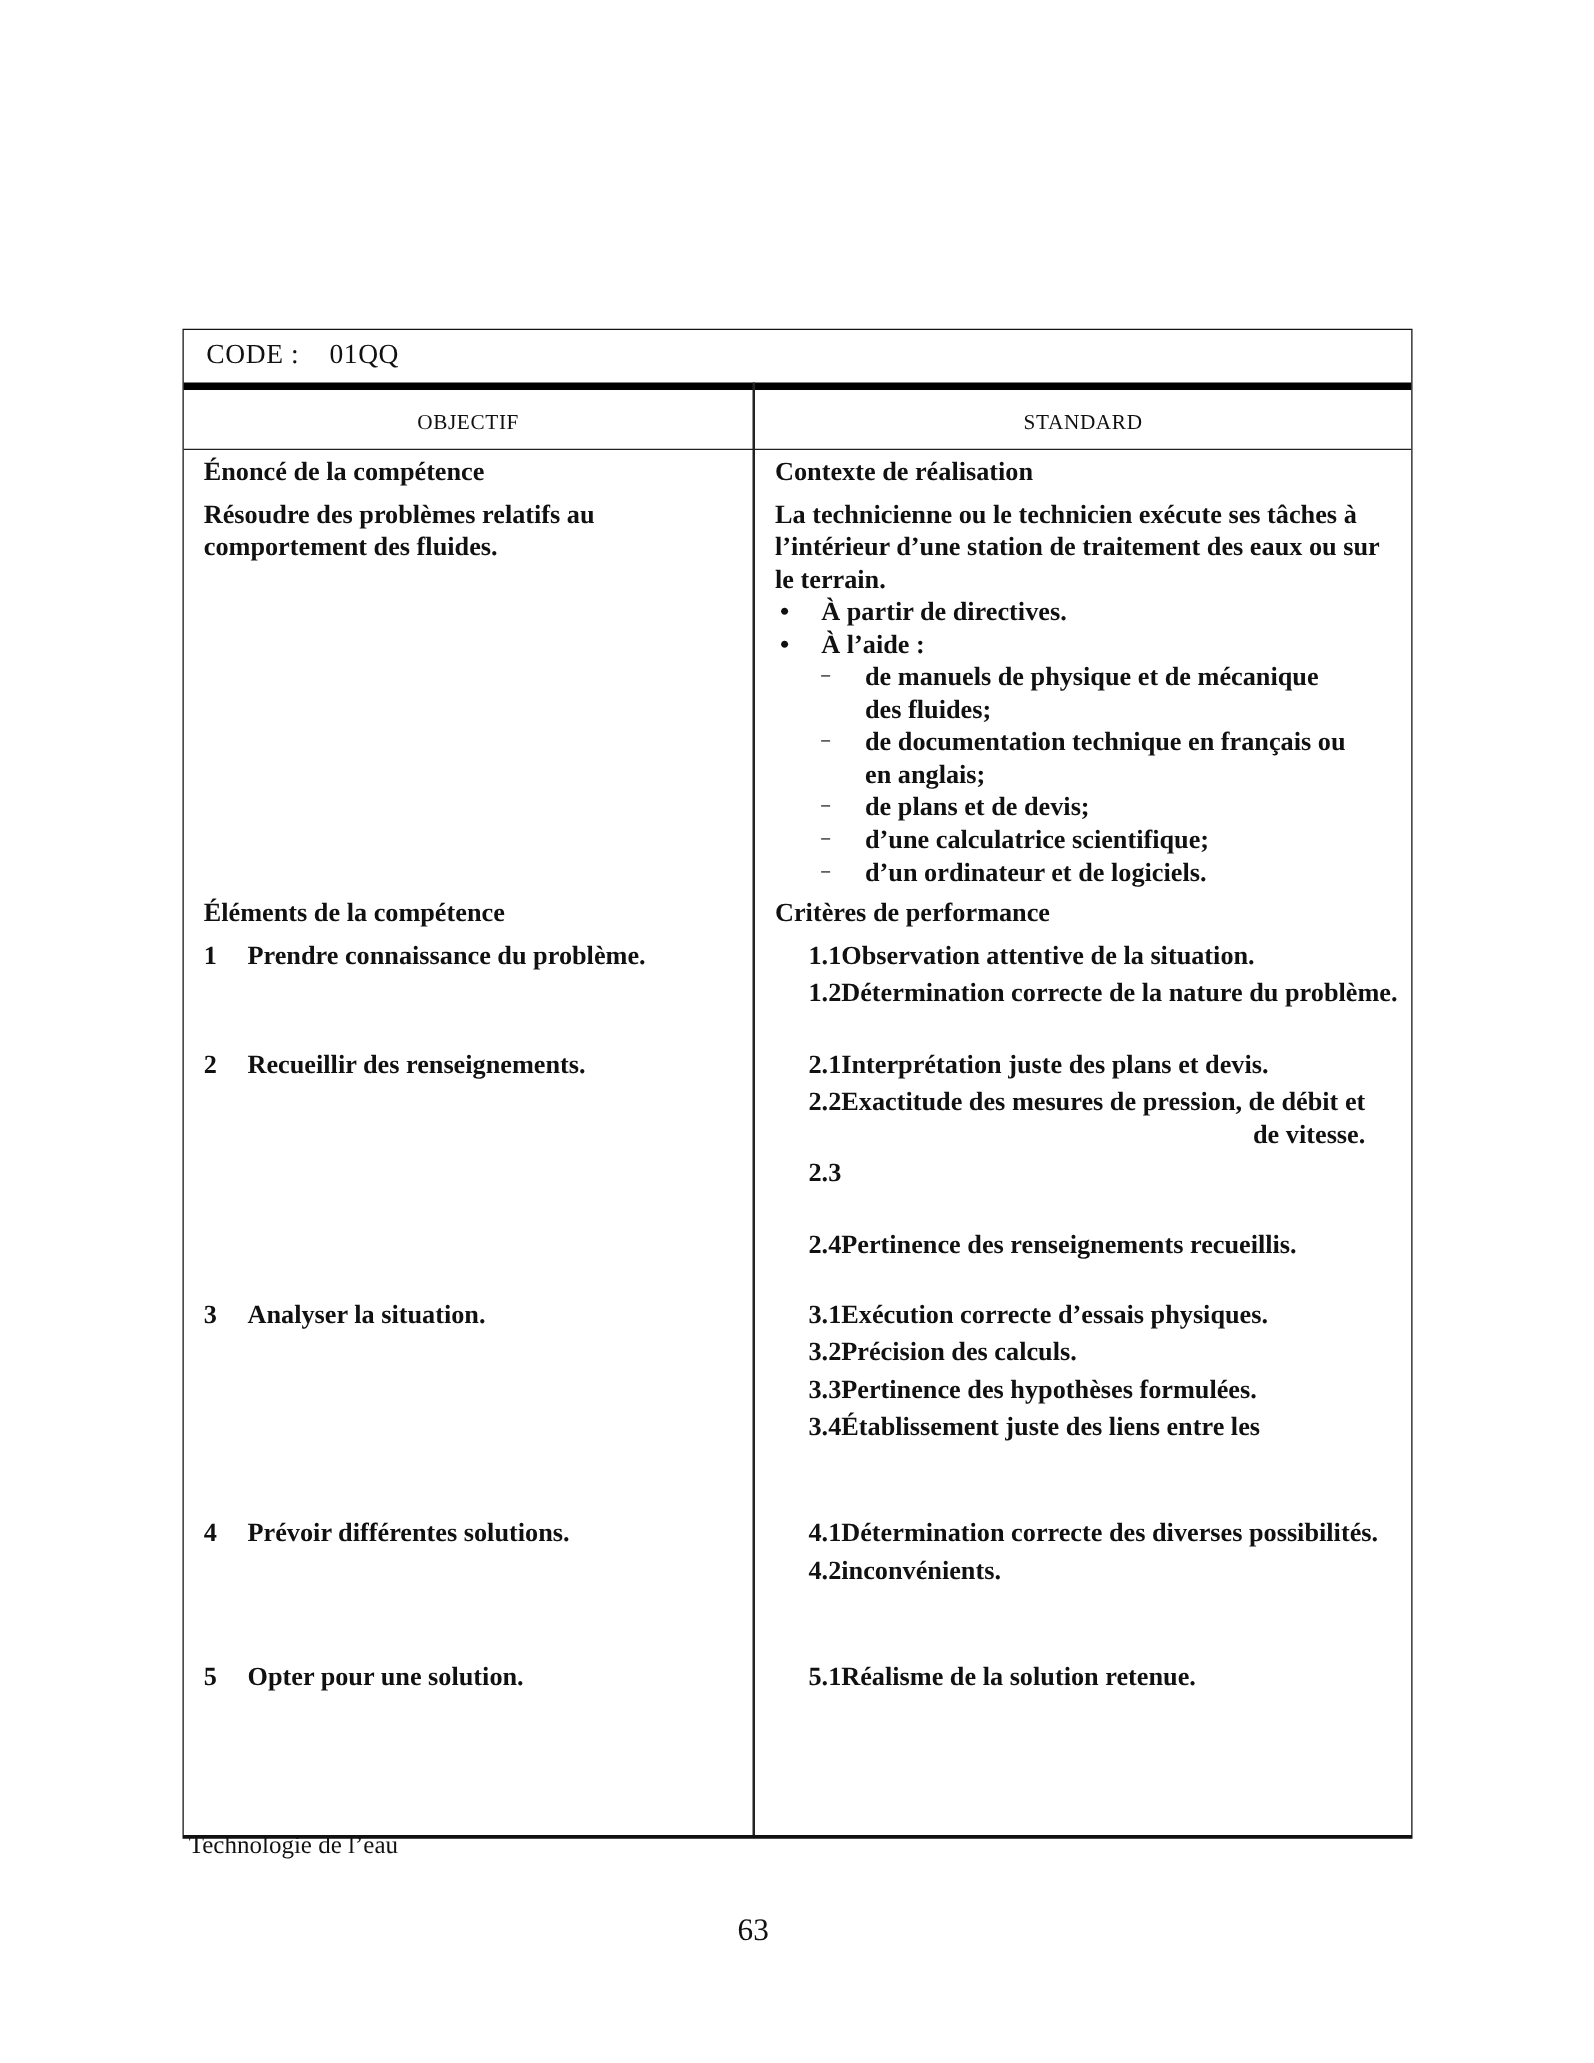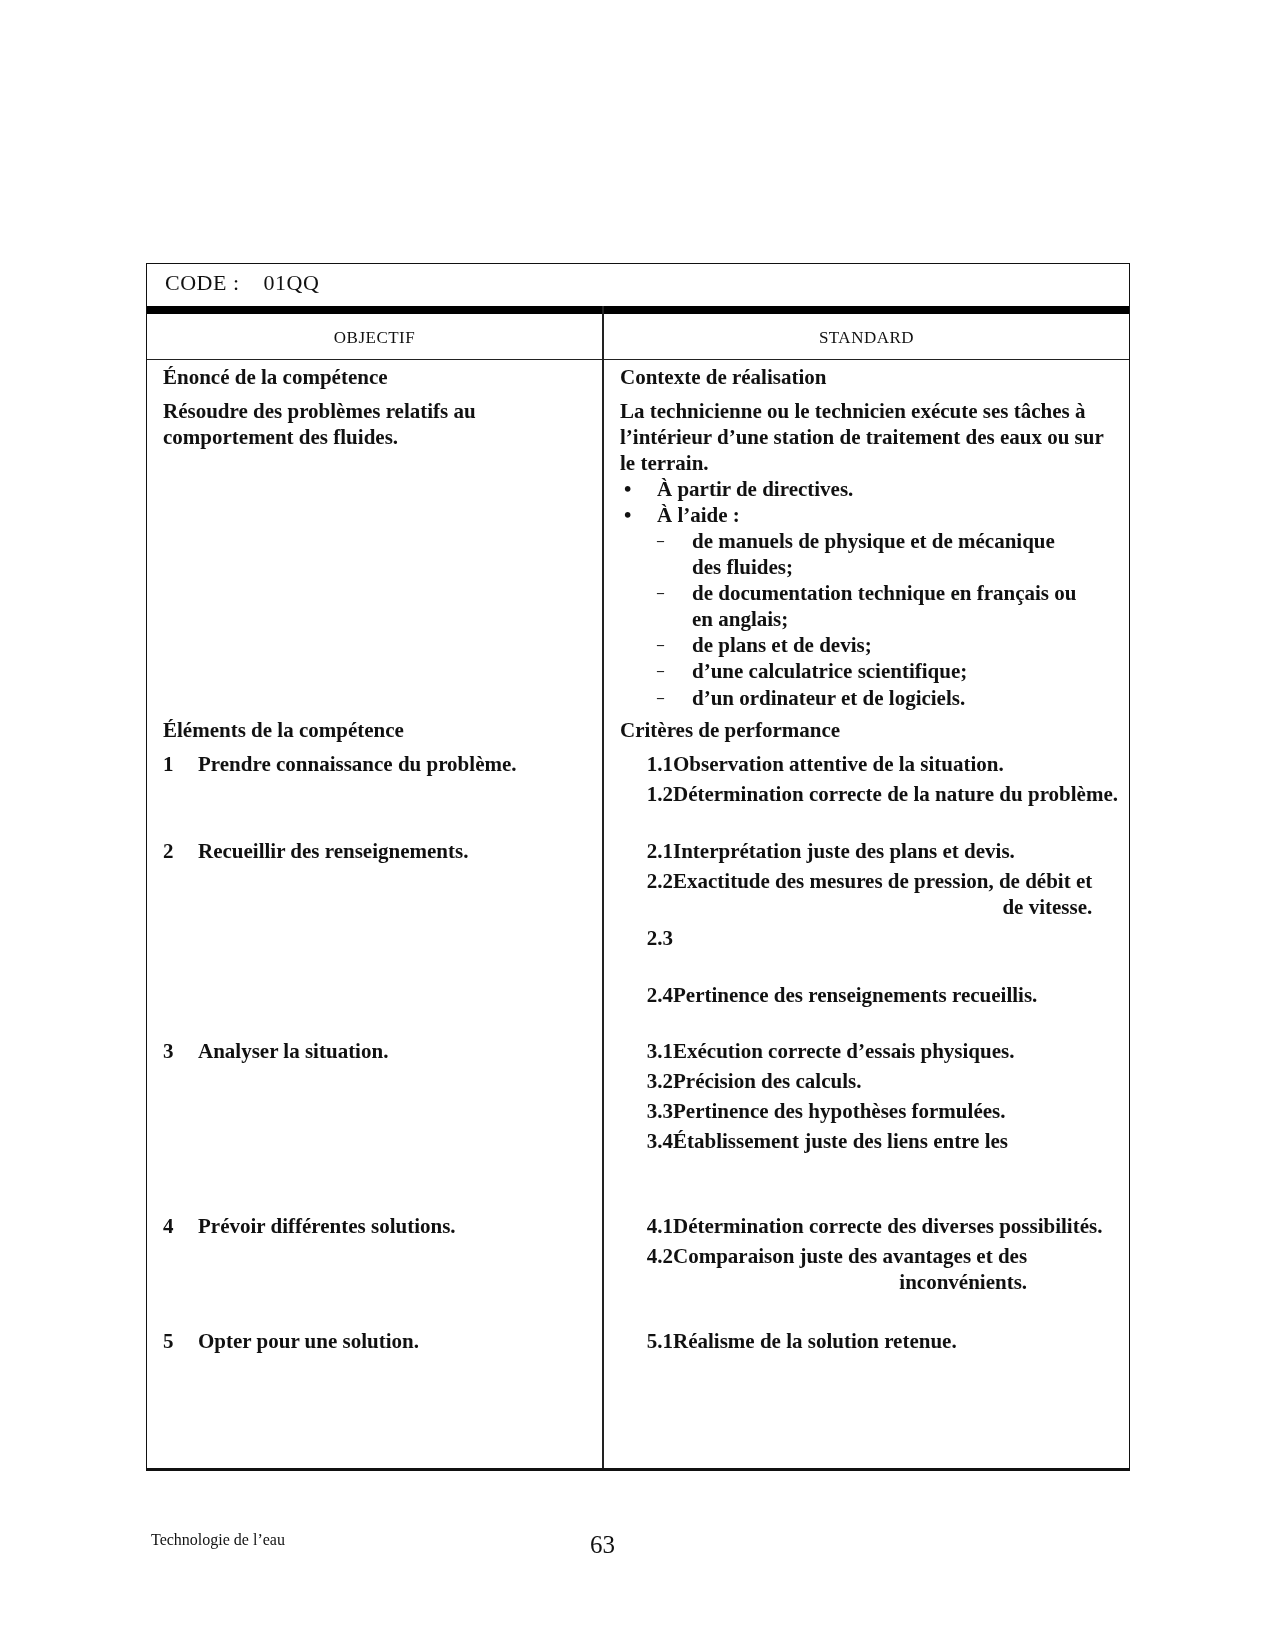--- a/index.html
+++ b/index.html
@@ -3,21 +3,21 @@
 <meta charset="utf-8">
 <style>
   html, body { margin: 0; padding: 0; background: #ffffff; }
   body { width: 1275px; height: 1650px; position: relative; overflow: hidden;
          font-family: "Liberation Serif", "DejaVu Serif", serif; color: #111; }
   .page { position: absolute; left: 0; top: 0; width: 1275px; height: 1650px; }
 
   .table { position: absolute; left: 146px; top: 263px; width: 984px; height: 1208px;
            border: 1.5px solid #111; border-bottom: 3px solid #111; box-sizing: border-box; }
   .code-row { position: absolute; left: 0; top: 0; right: 0; height: 42px;
-              border-bottom: 8px solid #000000; }
+              border-bottom: 6px solid #000000; }
   .code-row .txt { position: absolute; left: 18px; top: 6px; font-size: 22px; letter-spacing: 0.5px; }
   .code-row .lbl { margin-right: 24px; }
 
   .divider { position: absolute; left: 455px; top: 42px; bottom: 0; width: 0;
              border-left: 2px solid #222; }
   .hdr-row { position: absolute; left: 0; right: 0; top: 42px; height: 53px;
              border-bottom: 1.5px solid #222; }
   .hdr { position: absolute; top: 22px; font-size: 17px; text-align: center; letter-spacing: 0.5px; }
   .hdr.left { left: 0; width: 455px; }
   .hdr.right { left: 457px; right: 0; }
@@ -30,21 +30,21 @@
   .bold { font-weight: bold; }
   .num-item { display: flex; }
   .num-item .n { width: 35px; flex: none; }
   .crit { display: flex; text-align: right; }
   .crit .n { width: 53px; flex: none; }
   .bullet { display: flex; }
   .bullet .b { width: 37px; flex: none; padding-left: 4px; box-sizing: border-box; }
   .dash { display: flex; padding-left: 37px; }
   .dash .d { width: 35px; flex: none; font-size: 14px; }
 
-  .footer-left { position: absolute; left: 151px; top: 1531px; font-size: 16px; }
+  .footer-left { position: absolute; left: 151px; top: 1465px; font-size: 20px; }
   .footer-page { position: absolute; left: 590px; top: 1531px; font-size: 25px; }
 </style>
 </head>
 <body>
 
 <div class="page">
   <div class="table">
     <div class="code-row">
       <div class="txt">
         <span class="lbl">CODE :</span><span>01QQ</span>
@@ -172,21 +172,20 @@
             <div>Établissement juste des liens entre les</div>
           </div>
       </div>
       <div class="abs crit" style="top:853px">
         <span class="n">4.1</span>
         <div>Détermination correcte des diverses possibilités.</div>
       </div>
       <div class="abs crit" style="top:883px">
         <span class="n">4.2</span>
         <div>
-            <div>Comparaison juste des avantages et des</div>
             <div>inconvénients.</div>
           </div>
       </div>
       <div class="abs crit" style="top:968px">
         <span class="n">5.1</span>
         <div>Réalisme de la solution retenue.</div>
       </div>
     </div>
   </div>
 

